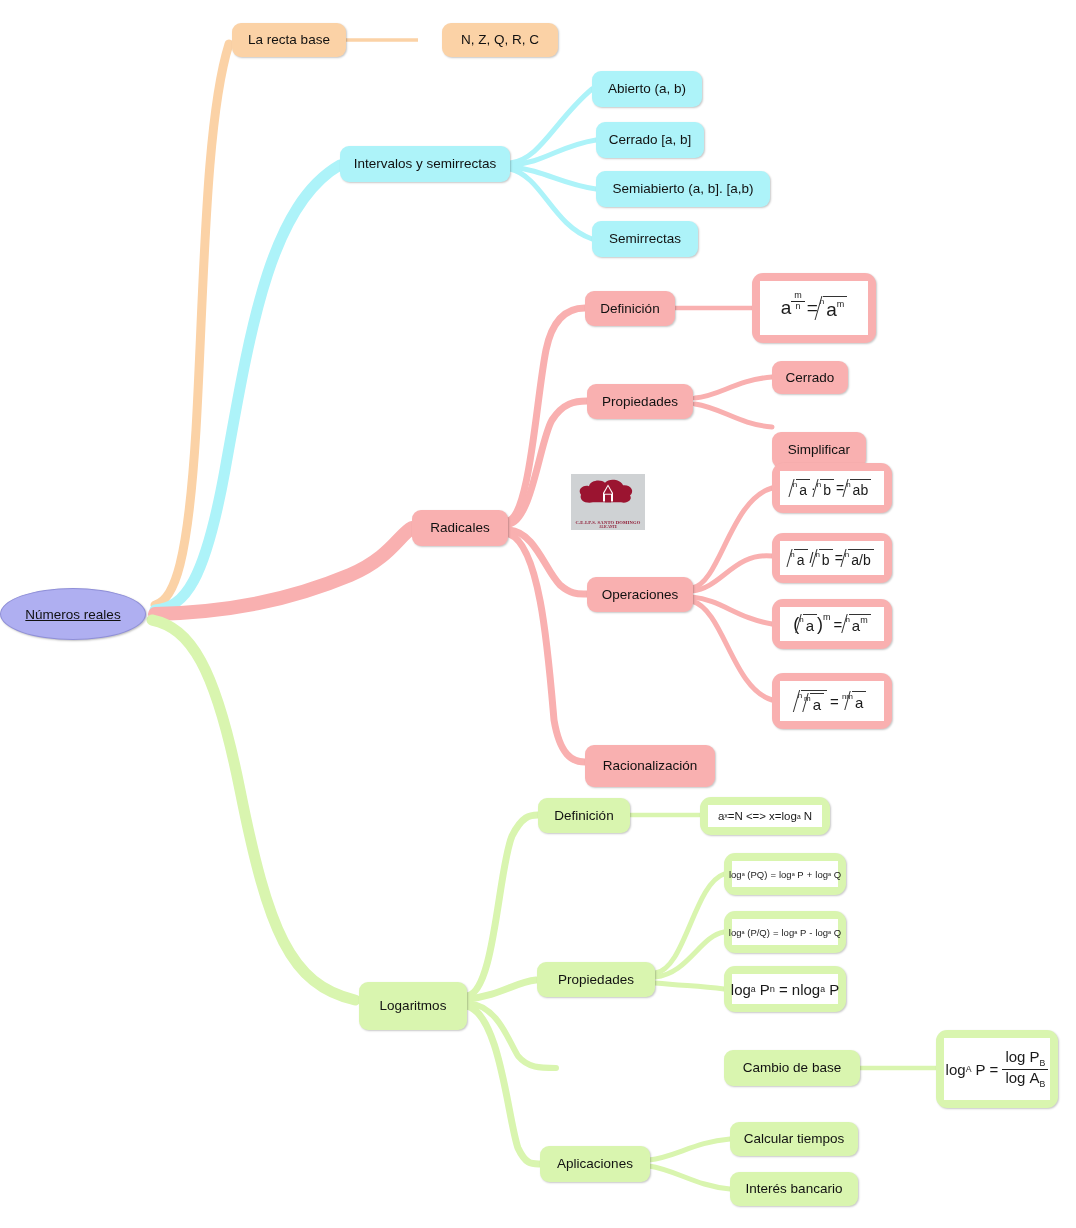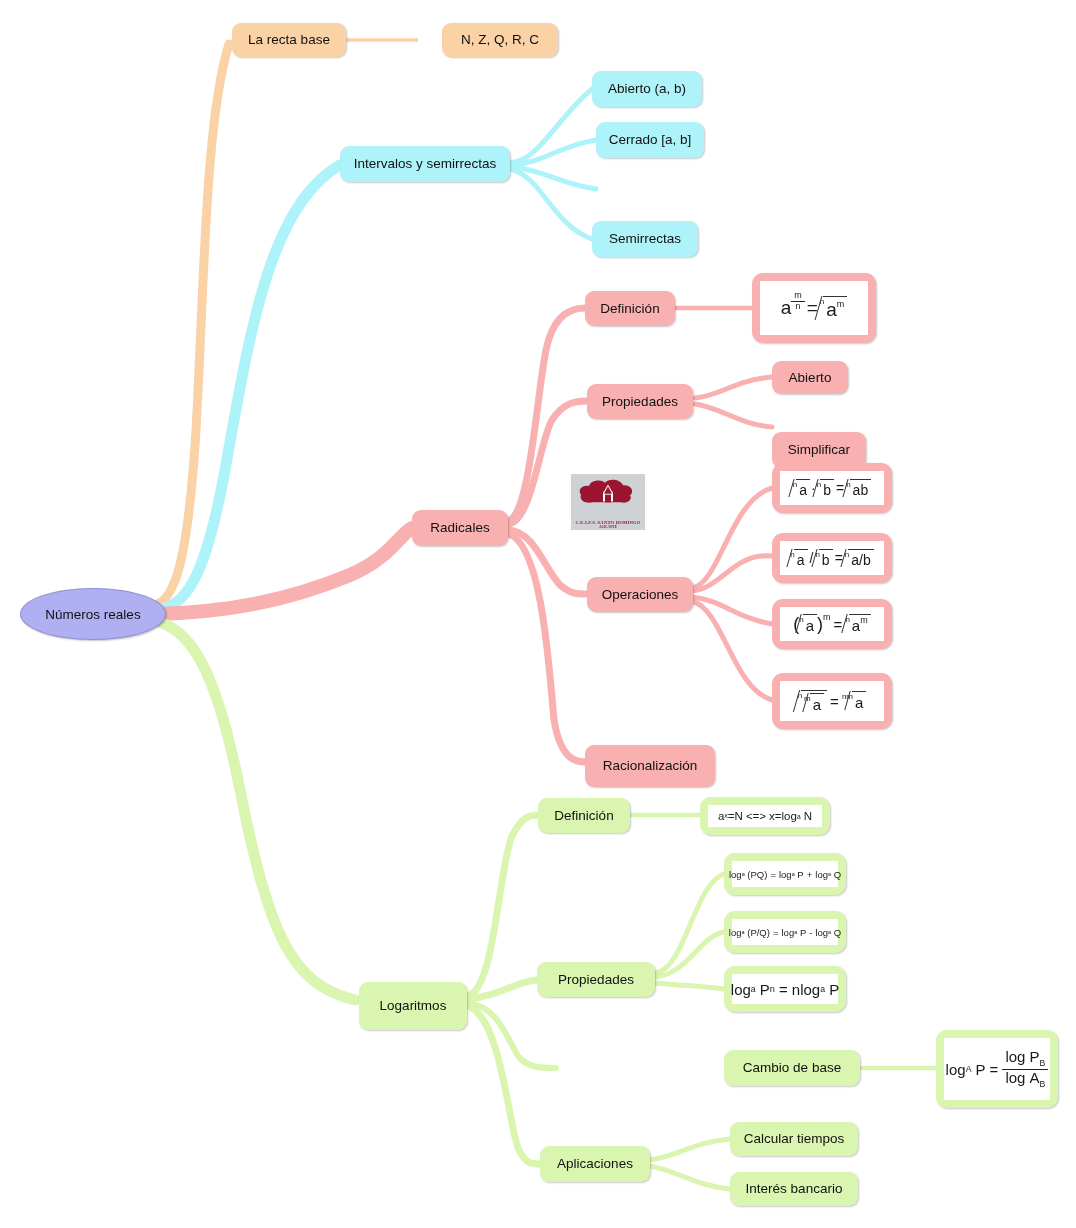--- a/index.html
+++ b/index.html
@@ -93,39 +93,42 @@
     <path d="M655,973 C685,970 694,884 724,874" stroke="#D9F5AF" stroke-width="5" fill="none" stroke-linecap="round"></path>
     <path d="M655,977 C688,974 700,936 724,932" stroke="#D9F5AF" stroke-width="5" fill="none" stroke-linecap="round"></path>
     <path d="M655,983 C688,986 700,986 724,989" stroke="#D9F5AF" stroke-width="5" fill="none" stroke-linecap="round"></path>
 
     <path d="M860,1068 L936,1068" stroke="#D9F5AF" stroke-width="4.5" fill="none"></path>
 
     <path d="M649,1160 C676,1157 694,1142 730,1139" stroke="#D9F5AF" stroke-width="5" fill="none" stroke-linecap="round"></path>
     <path d="M649,1166 C676,1170 696,1186 730,1189" stroke="#D9F5AF" stroke-width="5" fill="none" stroke-linecap="round"></path>
   </svg>
 
-  <div class="root" style="left:20px;top:588px;width:144px;height:50px;">
+  <div class="root" style="left:0;top:588px;width:144px;height:50px;text-decoration:underline;">
     <span>Números reales</span>
   </div>
 
   <div class="node n-orange" style="left:232px;top:23px;width:114px;height:34px;">
     <span>La recta base</span>
   </div>
   <div class="node n-orange" style="left:442px;top:23px;width:116px;height:34px;">
     <span>N, Z, Q, R, C</span>
   </div>
 
   <div class="node n-cyan" style="left:340px;top:146px;width:170px;height:36px;">
     <span>Intervalos y semirrectas</span>
   </div>
   <div class="node n-cyan" style="left:592px;top:71px;width:110px;height:36px;">
     <span>Abierto (a, b)</span>
   </div>
   <div class="node n-cyan" style="left:596px;top:122px;width:108px;height:36px;">
     <span>Cerrado [a, b]</span>
+  </div>
+  <div class="node n-cyan" style="left:596px;top:171px;width:174px;height:36px;">
+    <span>Semiabierto (a, b]. [a,b)</span>
   </div>
   <div class="node n-cyan" style="left:592px;top:221px;width:106px;height:36px;">
     <span>Semirrectas</span>
   </div>
 
   <div class="node n-pink" style="left:412px;top:510px;width:96px;height:36px;">
     <span>Radicales</span>
   </div>
 
   <div class="node n-pink" style="left:585px;top:291px;width:90px;height:35px;">
@@ -149,21 +152,21 @@
             </span>
           </span>
       </span>
     </div>
   </div>
 
   <div class="node n-pink" style="left:587px;top:384px;width:106px;height:35px;">
     <span>Propiedades</span>
   </div>
   <div class="node n-pink" style="left:772px;top:361px;width:76px;height:33px;">
-    <span>Abierto</span>
+    <span>Cerrado</span>
   </div>
   <div class="node n-pink" style="left:772px;top:432px;width:94px;height:36px;">
     <span>Simplificar</span>
   </div>
 
   <div class="logo" style="left:571px;top:474px;width:74px;height:56px;">
     <svg class="emblem" viewBox="0 0 74 40" preserveAspectRatio="none">
       <path d="M10,22 C6,16 12,10 18,12 C19,5 30,3 34,8 C38,2 50,4 52,11
                C60,10 64,18 59,23 C62,28 56,33 50,31 L22,31 C14,33 8,28 10,22 Z" fill="#9b1430"></path>
       <path d="M37,10 L42,20 L42,30 L32,30 L32,20 Z" fill="#ffffff"></path>

